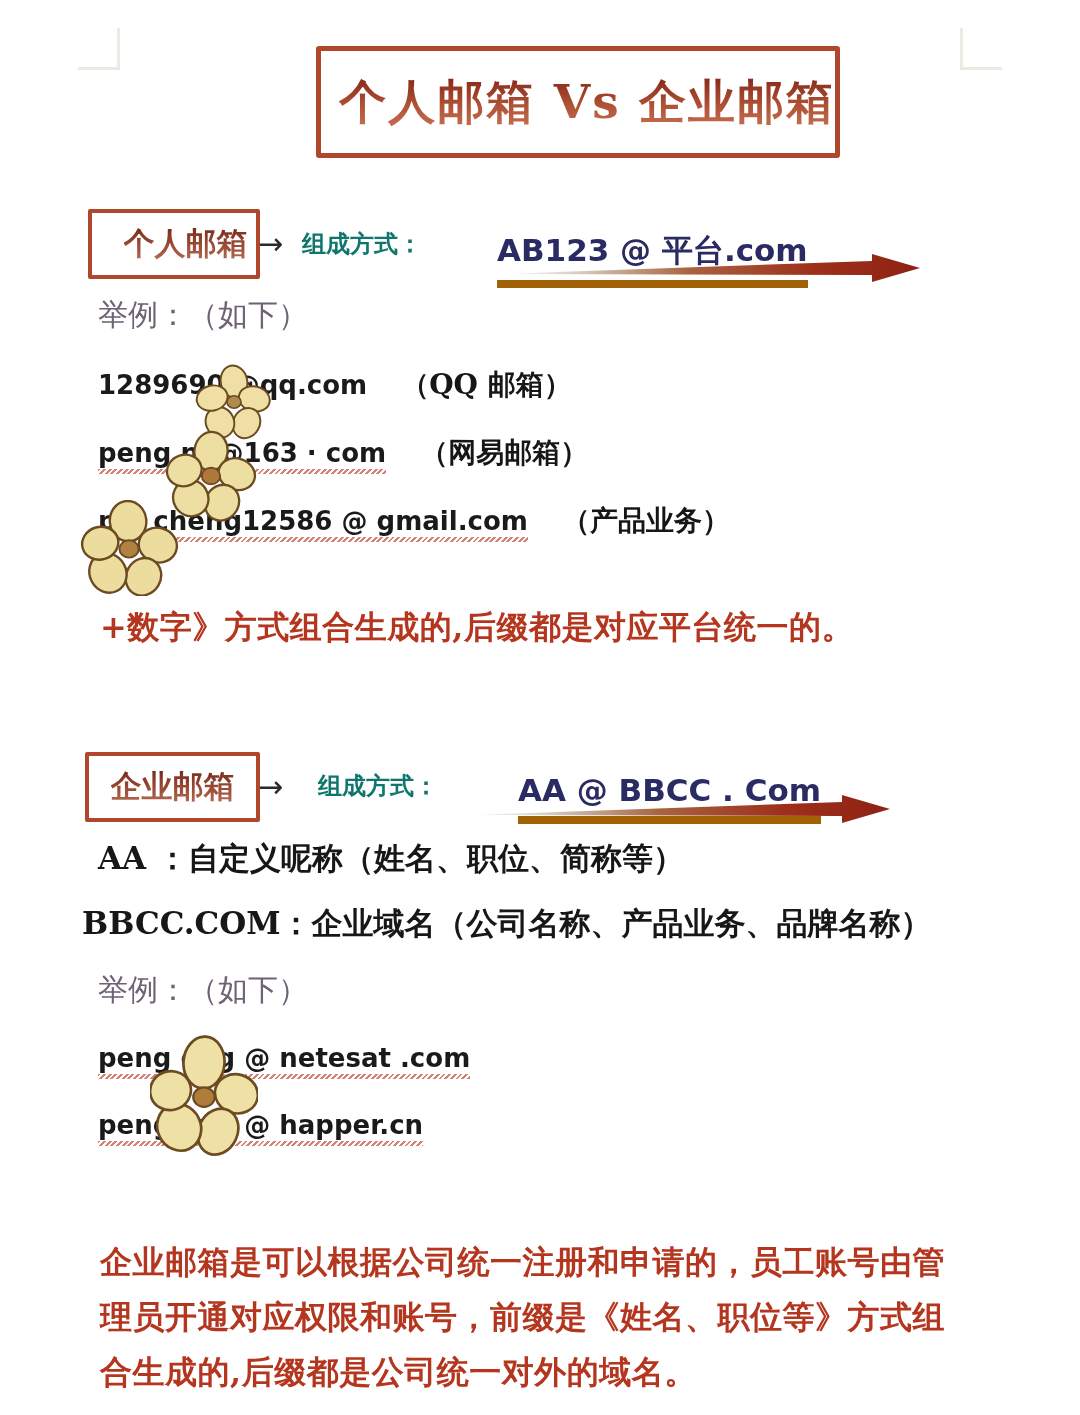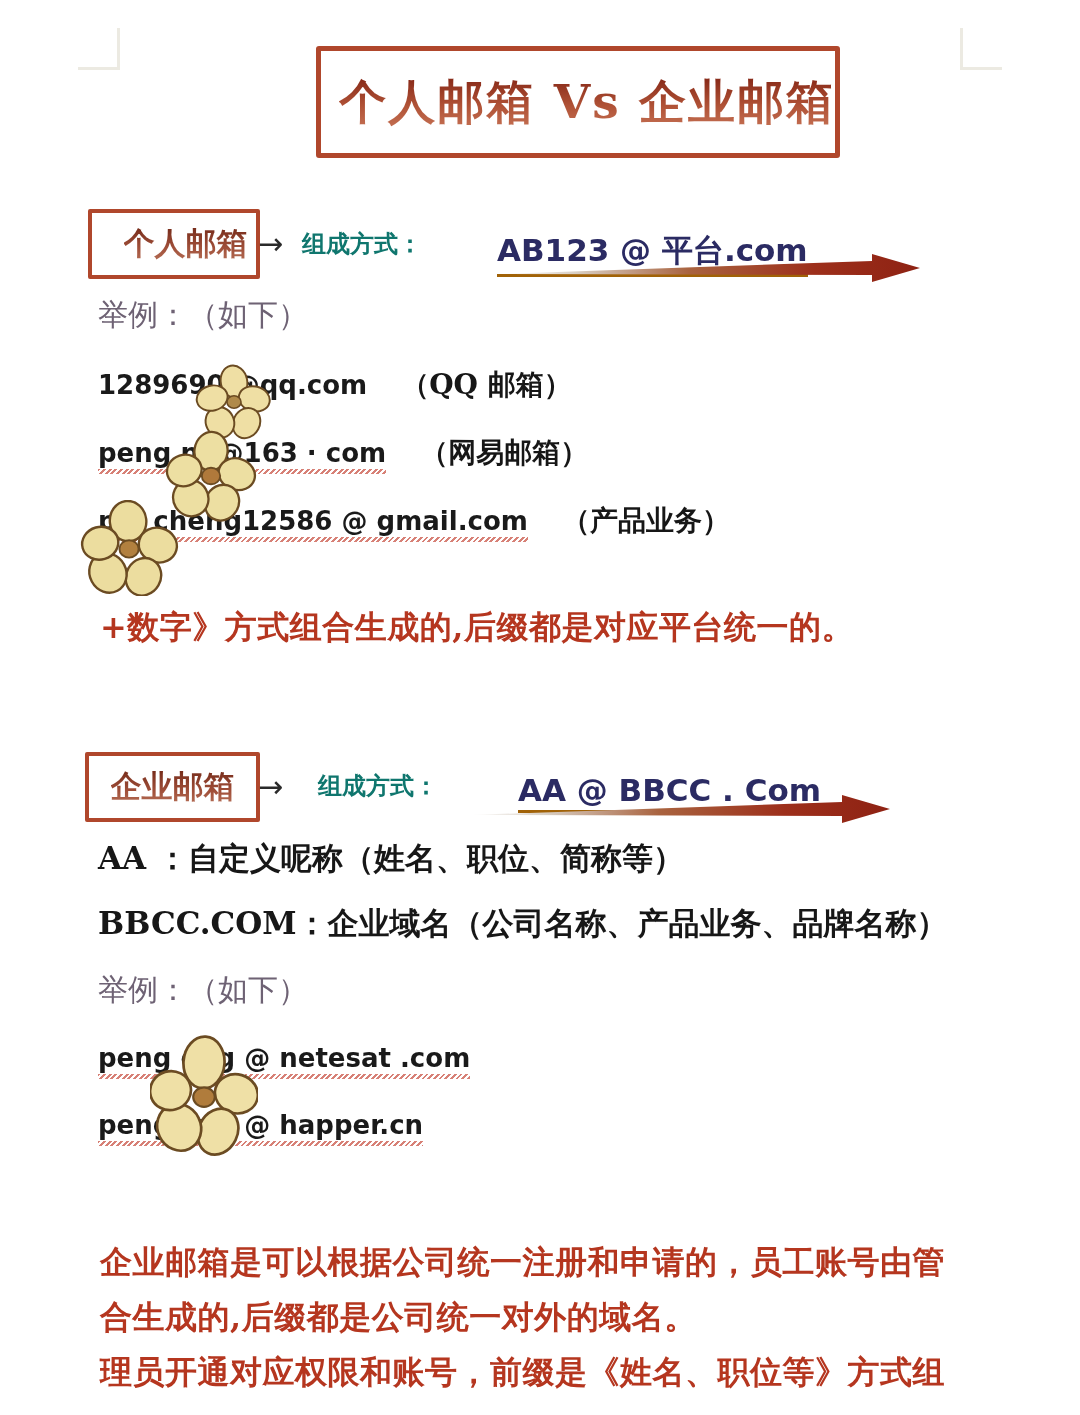--- a/index.html
+++ b/index.html
@@ -111,22 +111,22 @@
   .cl-2 { left: 318px; top: 770px; }
 
   
   .formula {
     position: absolute;
     font-family: "DejaVu Sans", "Liberation Sans", sans-serif;
     font-size: 31px;
     font-weight: bold;
     color: #2b2b63;
     white-space: nowrap;
-    border-bottom: 3px solid #a16207;
-    padding-bottom: 2px;
+    border-bottom: 8px solid #a16207;
+    padding-bottom: 8px;
     letter-spacing: 0px;
   }
   .f-1 { left: 497px; top: 230px; }
   .f-2 { left: 518px; top: 772px; }
 
   
   .long-arrow { position: absolute; pointer-events: none; }
   .la-1 { left: 500px; top: 252px; width: 420px; height: 38px; }
   .la-2 { left: 470px; top: 793px; width: 420px; height: 38px; }
 
@@ -186,21 +186,21 @@
   
   .def-line {
     position: absolute;
     font-family: "DejaVu Serif", "Liberation Serif", serif;
     font-size: 31px;
     font-weight: bold;
     color: #171717;
     white-space: nowrap;
   }
   .dl-1 { left: 98px; top: 838px; }
-  .dl-2 { left: 98px; top: 903px; text-align: center; }
+  .dl-2 { left: 82px; top: 903px; text-align: center; }
 
   
   .para {
     position: absolute;
     font-family: "DejaVu Serif", "Liberation Serif", serif;
     font-size: 32px;
     font-weight: bold;
     line-height: 1.72;
     color: #b5361f;
     letter-spacing: 0.5px;
@@ -291,22 +291,22 @@
 
 <div class="email-row er-net">
   <span class="email-addr squiggle">peng   eng @ netesat .com</span>
 </div>
 <div class="email-row er-hap">
   <span class="email-addr squiggle">peng   eng @ happer.cn</span>
 </div>
 
 <div class="para para-2">
   <span>企业邮箱是可以根据公司统一注册和申请的，员工账号由管</span>
+  <span>理员开通对应权限和账号，前缀是《姓名、职位等》方式组</span>
   <span>合生成的,后缀都是公司统一对外的域名。</span>
-  <span>理员开通对应权限和账号，前缀是《姓名、职位等》方式组</span>
 </div>
 
 <svg class="flower" style="left:195px; top:363px; width:78px; height:78px;" viewBox="0 0 100 100">
   <g stroke="#6b4b22" stroke-width="2.5" fill="#efdfa4">
     <ellipse cx="50" cy="24" rx="17" ry="21" transform="rotate(-12 50 24)"></ellipse>
     <ellipse cx="76" cy="46" rx="20" ry="16" transform="rotate(14 76 46)"></ellipse>
     <ellipse cx="66" cy="77" rx="17" ry="20" transform="rotate(28 66 77)"></ellipse>
     <ellipse cx="32" cy="76" rx="18" ry="20" transform="rotate(-26 32 76)"></ellipse>
     <ellipse cx="22" cy="45" rx="20" ry="16" transform="rotate(-14 22 45)"></ellipse>
   </g>

